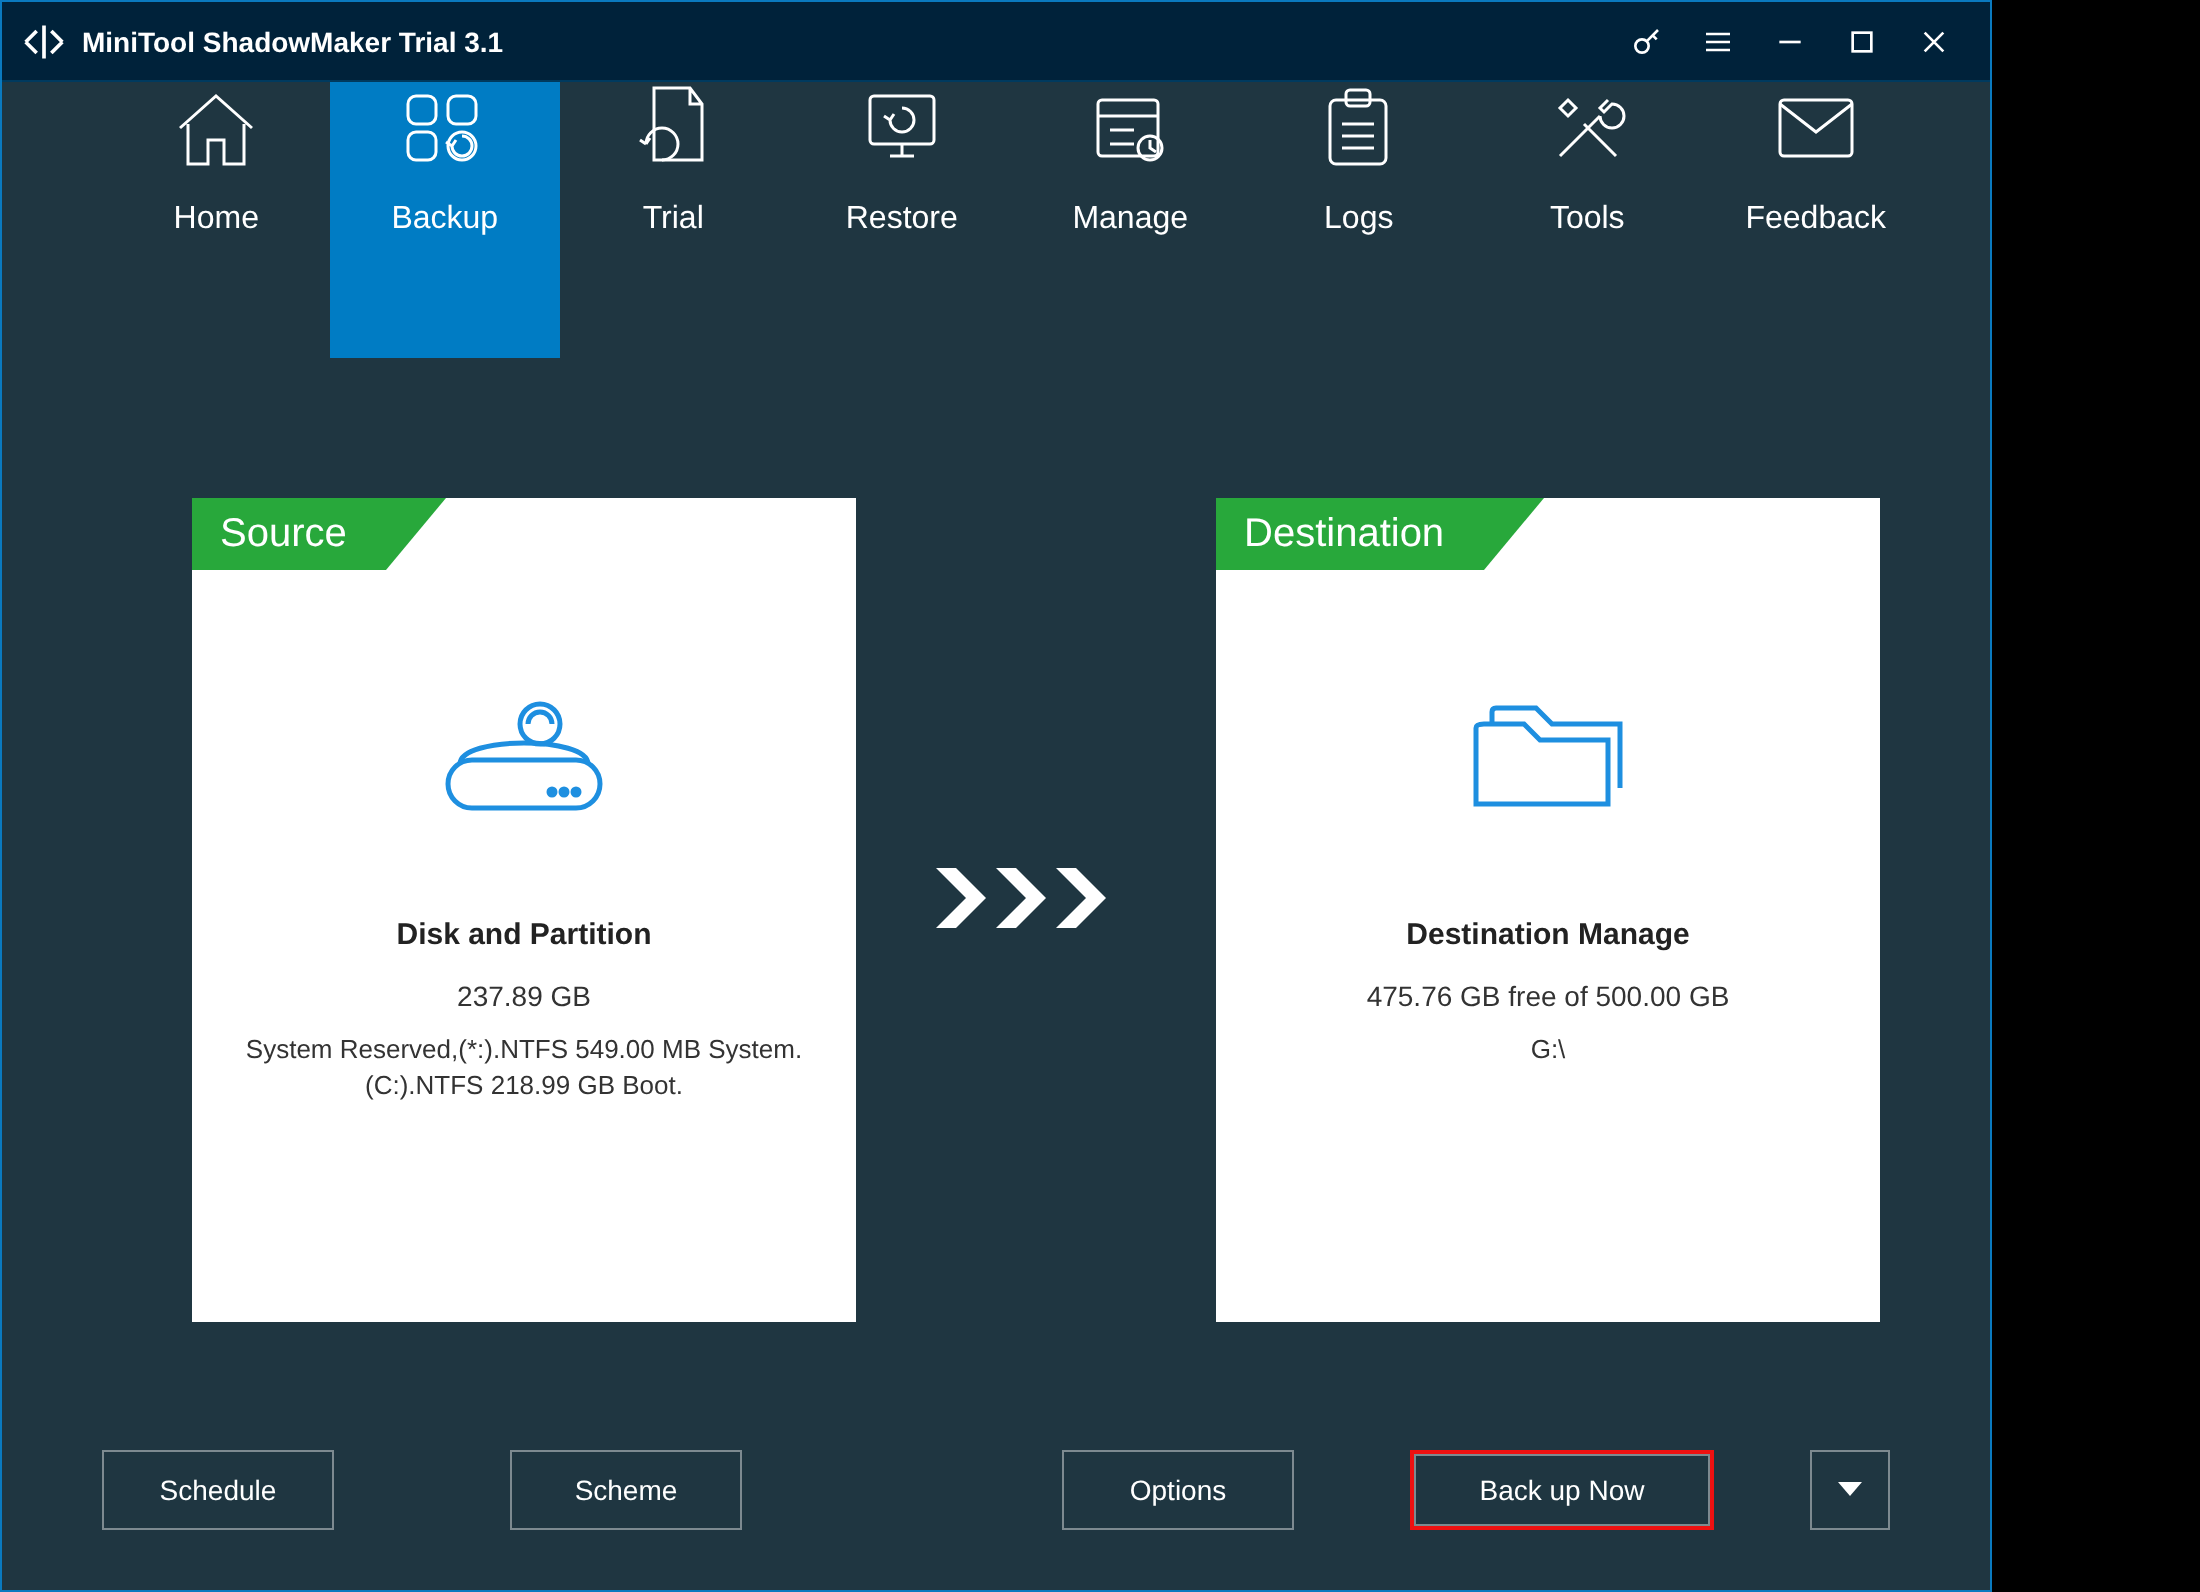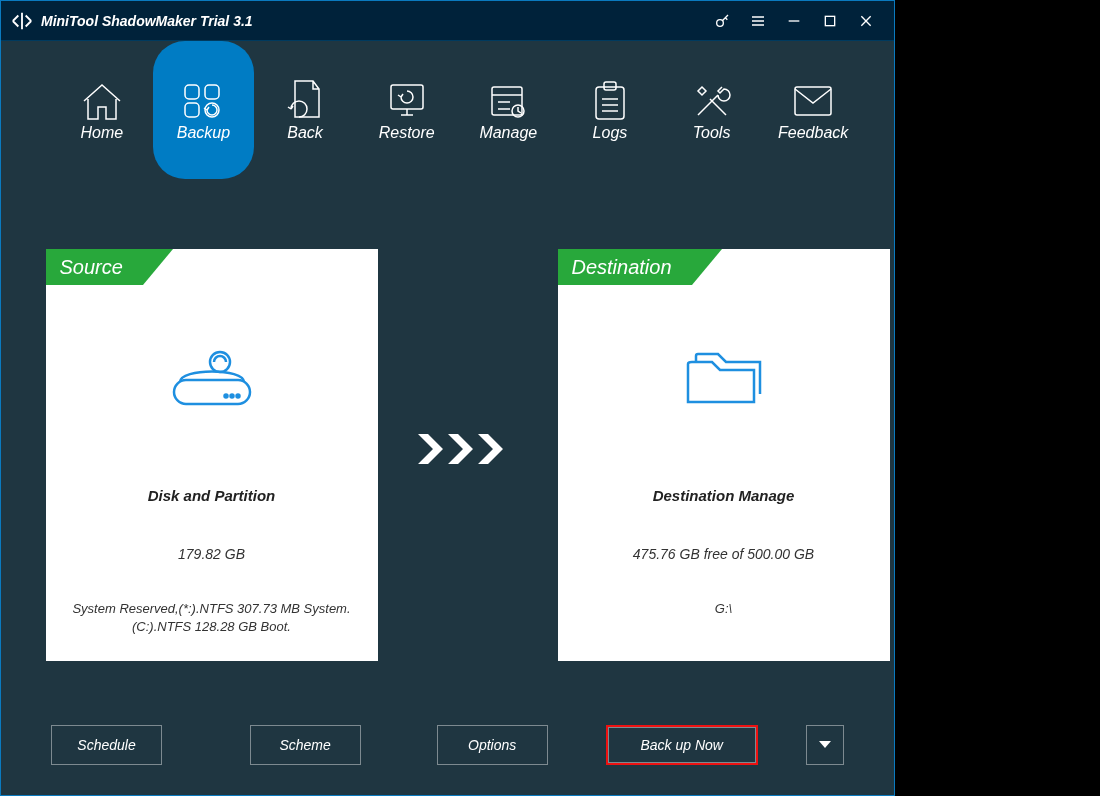--- a/index.html
+++ b/index.html
@@ -1,42 +1,42 @@
 <!DOCTYPE html>
 <html><head>
 <meta charset="utf-8">
 <style>
   * { box-sizing: border-box; margin: 0; padding: 0; font-family: "Segoe UI", Arial, sans-serif; }
   body { background: #000; width: 1100px; height: 796px; overflow: hidden; }
-  .window { width: 895px; height: 796px; background: #22c55e; border: 1px solid #0a7abf; position: relative; font-style: italic; }
+  .window { width: 996px; height: 796px; background: #22c55e; border: 1px solid #0a7abf; position: relative; }
 
   
   .titlebar { height: 40px; background: #00223a; border-bottom: 1px solid #003a5e; display: flex; align-items: center; padding: 0 10px; color: #fff; }
   .titlebar .logo { width: 22px; height: 22px; margin-right: 8px; display: flex; align-items: center; justify-content: center; }
   .titlebar .title { font-size: 14px; font-weight: bold; flex: 0 0 auto; }
   .titlebar .spacer { flex: 1; }
   .titlebar .tb-btn { width: 36px; height: 40px; display: flex; align-items: center; justify-content: center; color: #fff; cursor: pointer; }
   .titlebar .tb-btn svg { width: 16px; height: 16px; }
 
   
   .navbar { height: 138px; background: #1f3641; display: flex; align-items: stretch; padding: 0 30px; gap: 0; }
-  .nav-item { width: 126px; display: flex; flex-direction: column; align-items: center; justify-content: center; color: #fff; cursor: pointer; }
-  .nav-item.active { background: #007cc4; border-radius: 32px; }
+  .nav-item { width: 126px; display: flex; flex-direction: column; align-items: center; justify-content: flex-start; color: #fff; cursor: pointer; gap: 14px; }
+  .nav-item.active { background: #007cc4; }
   .nav-item .icon-box { width: 56px; height: 46px; display: flex; align-items: center; justify-content: center; }
   .nav-item .label { font-size: 16px; }
   .nav-item:first-child { margin-left: 20px; }
 
   
   .main { position: absolute; top: 178px; left: 0; right: 0; bottom: 0; background: #1f3641; }
   .cards { display: flex; align-items: flex-start; justify-content: center; gap: 0; padding-top: 70px; padding-left: 40px; }
   .card { width: 332px; height: 412px; background: #fff; position: relative; }
   .card-tab-wrap { position: absolute; top: 0; left: 0; right: 0; height: 36px; background: #fff; display: flex; }
   .card-tab { height: 36px; background: #28a83b; color: #fff; font-size: 20px; display: flex; align-items: center; padding: 0 20px 0 14px; }
   .card-tab-slant { width: 0; height: 0; border-bottom: 36px solid transparent; border-left: 30px solid #28a83b; }
-  .card-body { position: absolute; top: 36px; left: 0; right: 0; bottom: 0; display: flex; flex-direction: column; align-items: center; padding-top: 54px; gap: 28px; }
+  .card-body { position: absolute; top: 36px; left: 0; right: 0; bottom: 0; display: flex; flex-direction: column; align-items: center; padding-top: 54px; }
   .card-icon { width: 96px; height: 76px; margin-bottom: 44px; display: flex; align-items: center; justify-content: center; }
   .card-title { font-size: 15px; font-weight: bold; color: #222; margin-bottom: 14px; }
   .card-sub { font-size: 14px; color: #333; margin-bottom: 10px; }
   .card-detail { font-size: 13px; color: #333; text-align: center; line-height: 1.4; padding: 0 16px; }
 
   .arrows { width: 180px; display: flex; align-items: center; justify-content: center; padding-top: 180px; color: #fff; }
 
   
   .bottom-bar { position: absolute; bottom: 30px; left: 0; right: 0; height: 40px; display: flex; align-items: center; padding: 0 50px; gap: 38px; }
   .btn { height: 40px; border: 1px solid #7d8a90; background: transparent; color: #fff; font-size: 14px; display: flex; align-items: center; justify-content: center; cursor: pointer; }
@@ -112,21 +112,21 @@
       <div class="label">Backup</div>
     </div>
     <div class="nav-item">
       <div class="icon-box">
         <svg width="40" height="44" viewBox="0 0 40 44" fill="none" stroke="#fff" stroke-width="1.5">
             <path d="M10 2 H28 L34 10 V38 H10 Z M28 2 V10 H34"></path>
             <path d="M14 38 A8 8 0 1 0 6 30"></path>
             <path d="M6 30 L3 28 M6 30 L8 27"></path>
           </svg>
       </div>
-      <div class="label">Back</div>
+      <div class="label">Trial</div>
     </div>
     <div class="nav-item">
       <div class="icon-box">
         <svg width="44" height="40" viewBox="0 0 44 40" fill="none" stroke="#fff" stroke-width="1.5">
             <rect x="6" y="4" width="32" height="24" rx="2"></rect>
             <path d="M16 34 H28 M22 28 V34"></path>
             <path d="M22 10 A6 6 0 1 1 16 16 M16 16 L13 14 M16 16 L18 13"></path>
           </svg>
       </div>
       <div class="label">Restore</div>
@@ -186,22 +186,22 @@
                 <rect x="10" y="38" width="76" height="24" rx="12"></rect>
                 <path d="M16 40 C16 26 80 26 80 40"></path>
                 <circle cx="56" cy="20" r="10"></circle>
                 <path d="M50 20 A6 6 0 0 1 62 20"></path>
                 <circle cx="62" cy="54" r="1.5" fill="#1e8fe0"></circle>
                 <circle cx="68" cy="54" r="1.5" fill="#1e8fe0"></circle>
                 <circle cx="74" cy="54" r="1.5" fill="#1e8fe0"></circle>
               </svg>
           </div>
           <div class="card-title">Disk and Partition</div>
-          <div class="card-sub">179.82 GB</div>
-          <div class="card-detail">System Reserved,(*:).NTFS 307.73 MB System. (C:).NTFS 128.28 GB Boot.</div>
+          <div class="card-sub">237.89 GB</div>
+          <div class="card-detail">System Reserved,(*:).NTFS 549.00 MB System. (C:).NTFS 218.99 GB Boot.</div>
         </div>
       </div>
 
       <div class="arrows">
         <svg width="110" height="40" viewBox="0 0 110 40" fill="#fff">
             <path d="M5 5 L20 20 L5 35 L15 35 L30 20 L15 5 Z"></path>
             <path d="M35 5 L50 20 L35 35 L45 35 L60 20 L45 5 Z"></path>
             <path d="M65 5 L80 20 L65 35 L75 35 L90 20 L75 5 Z"></path>
           </svg>
       </div>

